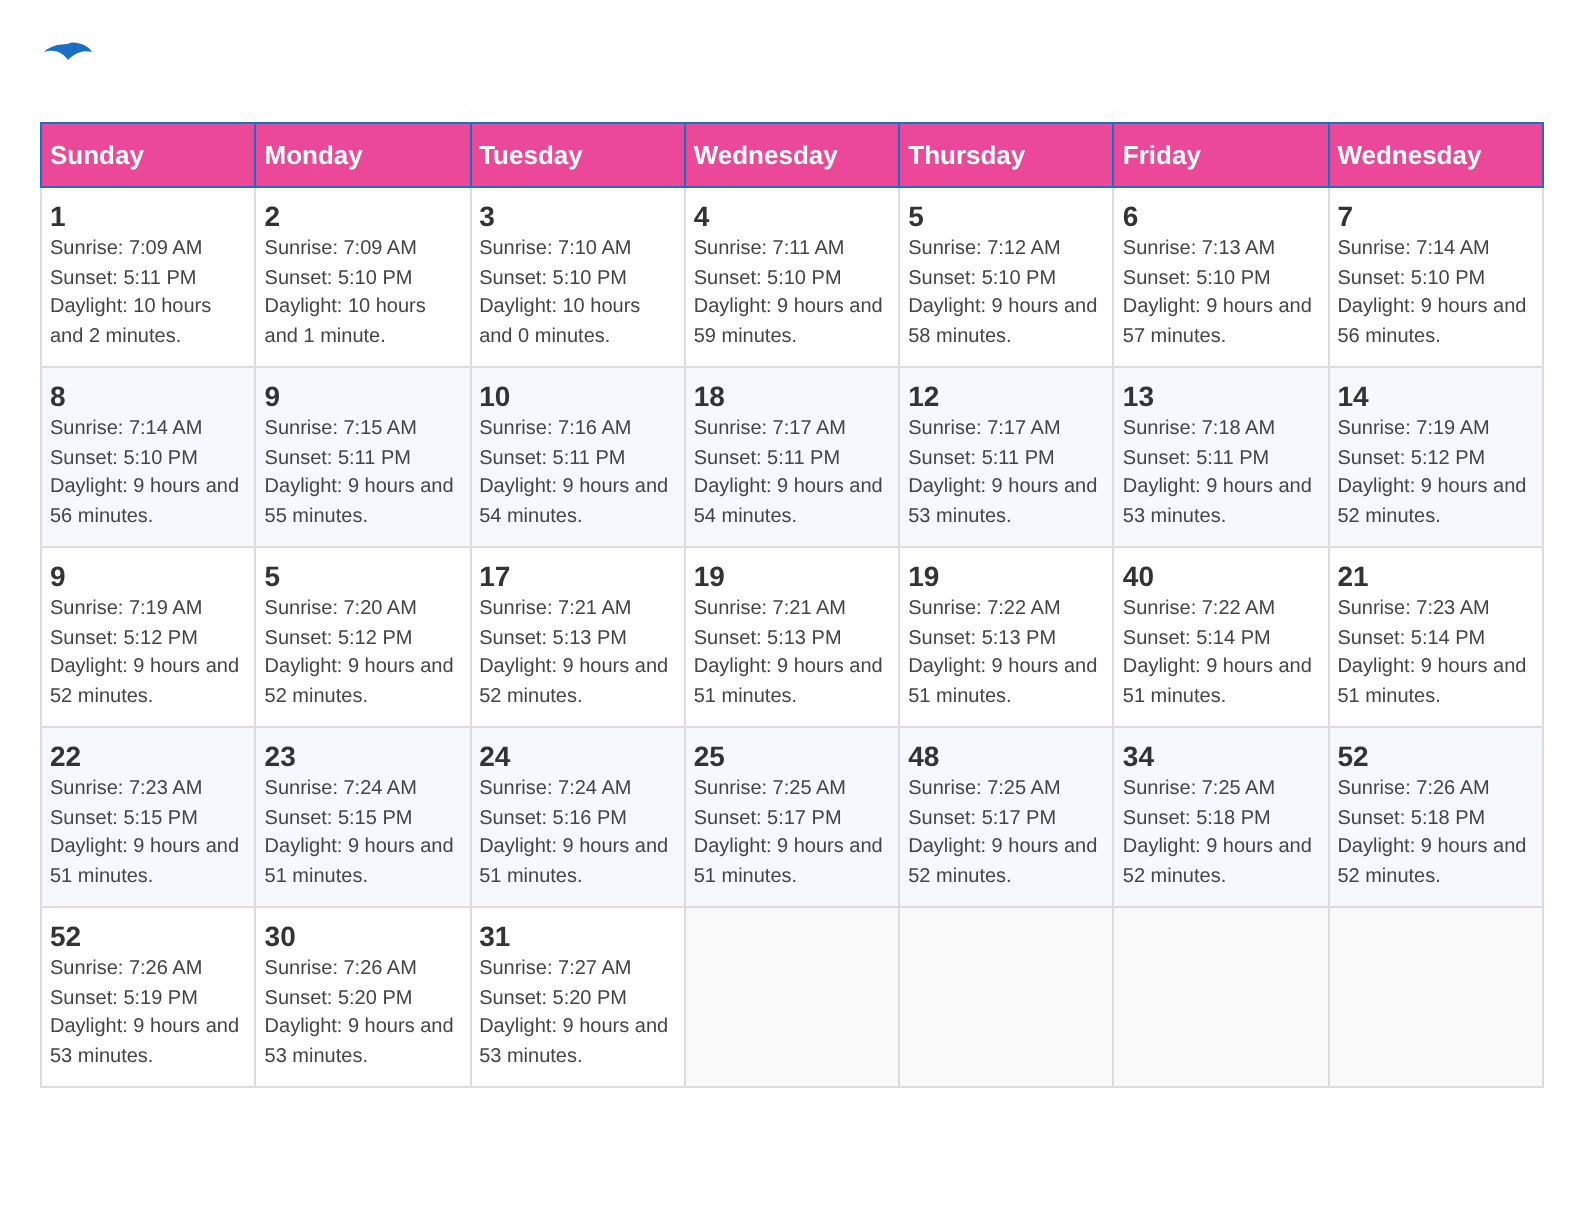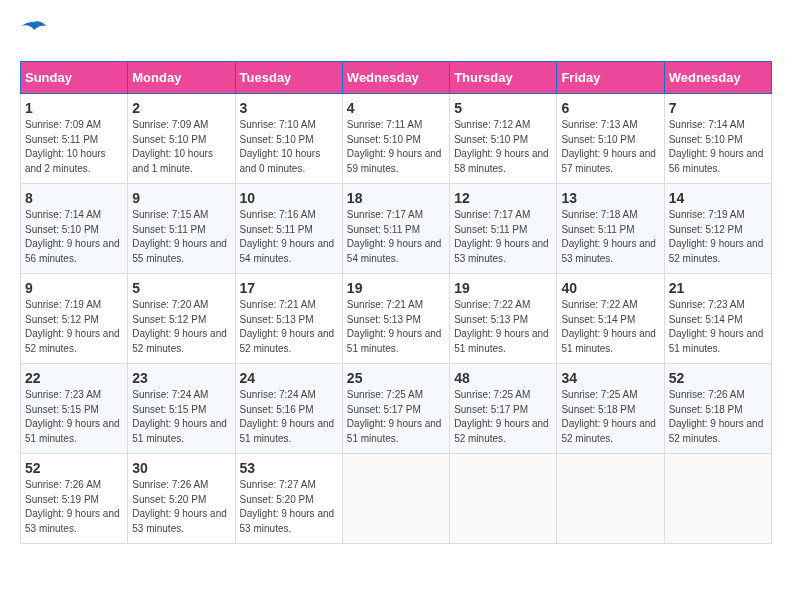--- a/index.html
+++ b/index.html
@@ -244,21 +244,21 @@
       <tr>
         <td>
         <span class="day-num">52</span>
         <span class="day-info">Sunrise: 7:26 AM<br>Sunset: 5:19 PM<br>Daylight: 9 hours and 53 minutes.</span>
       </td>
         <td>
         <span class="day-num">30</span>
         <span class="day-info">Sunrise: 7:26 AM<br>Sunset: 5:20 PM<br>Daylight: 9 hours and 53 minutes.</span>
       </td>
         <td>
-        <span class="day-num">53</span>
+        <span class="day-num">31</span>
         <span class="day-info">Sunrise: 7:27 AM<br>Sunset: 5:20 PM<br>Daylight: 9 hours and 53 minutes.</span>
       </td>
         <td class="empty"></td>
         <td class="empty"></td>
         <td class="empty"></td>
         <td class="empty"></td>
       </tr>
     </tbody>
 </table>
 

